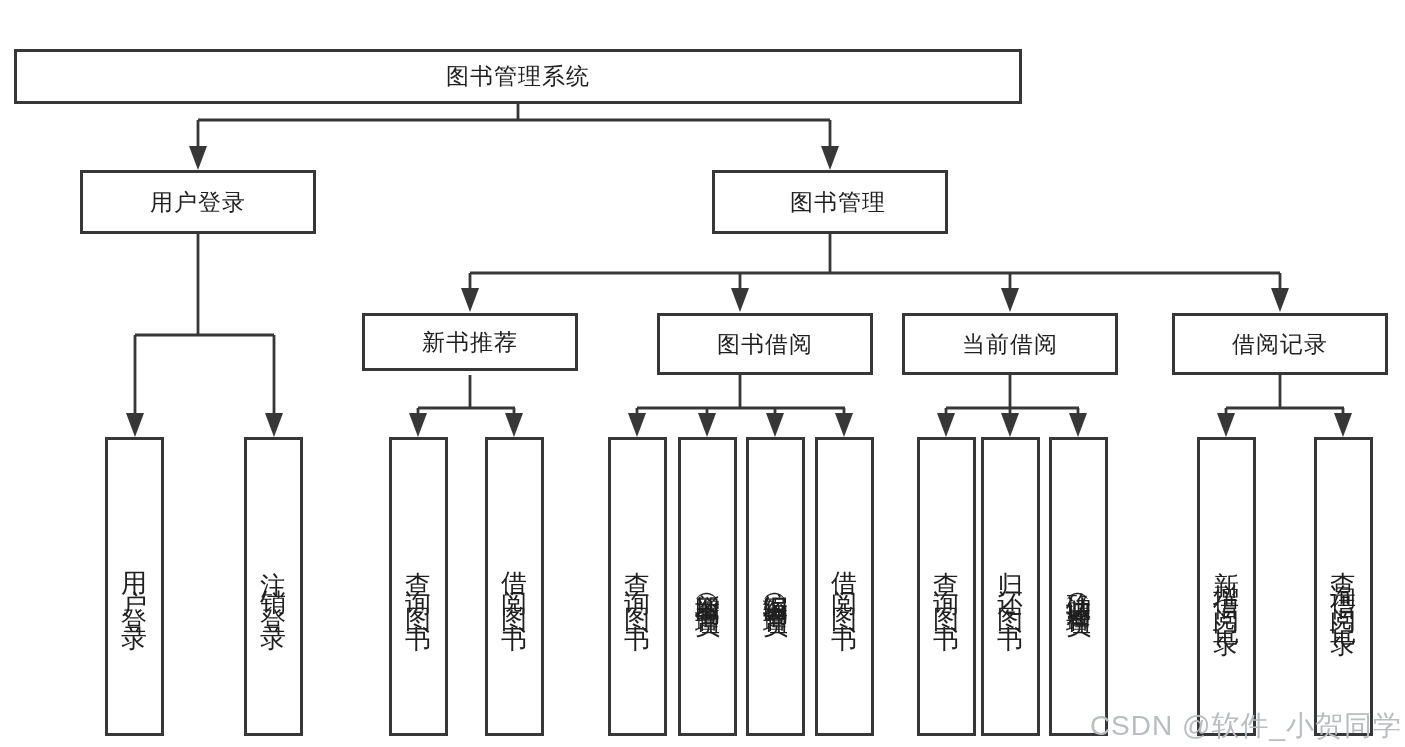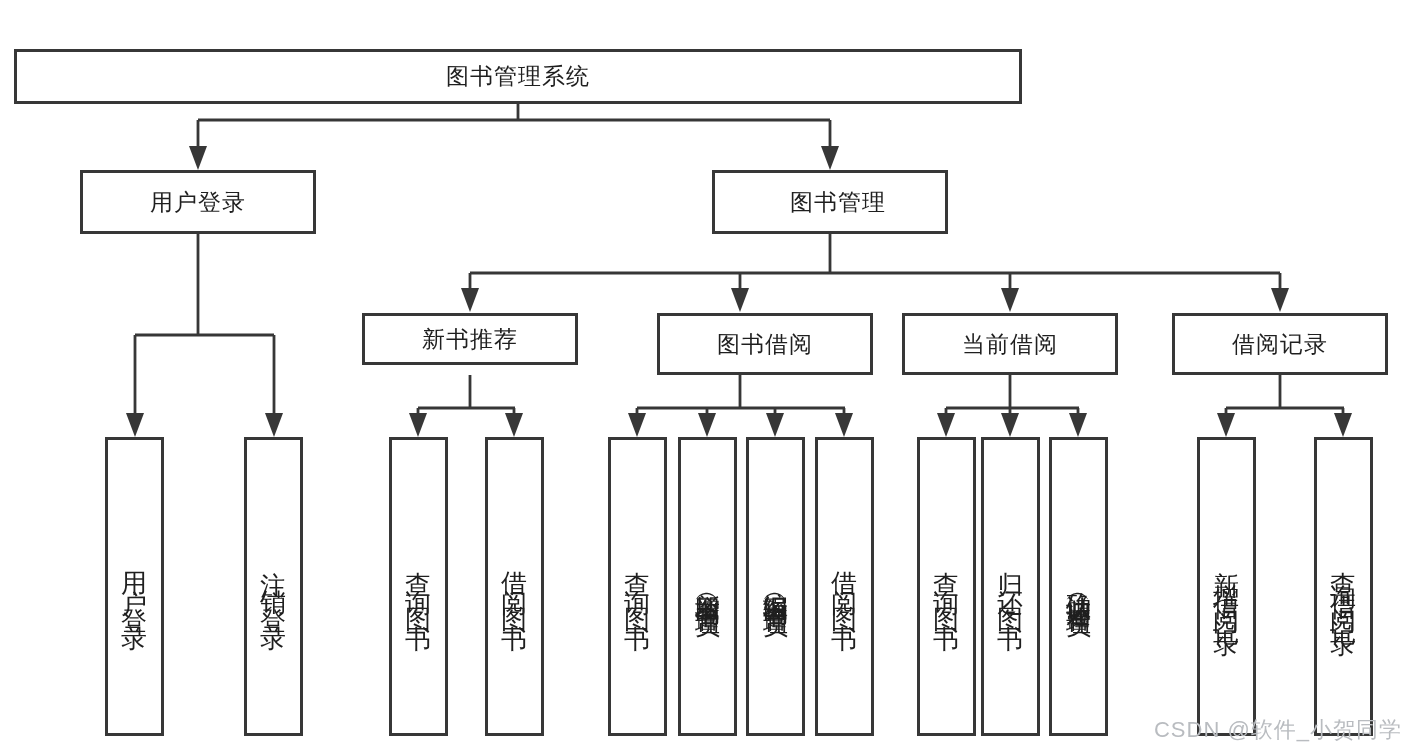--- a/index.html
+++ b/index.html
@@ -44,21 +44,21 @@
     font-size: 26px;
     line-height: 1;
     letter-spacing: 18px;
   }
   .vnode.len6 .vtext { letter-spacing: 12px; }
   .vnode.len9 .vtext { font-size: 25px; letter-spacing: 3px; }
   .watermark {
     position: absolute;
     right: 3px;
     bottom: 2px;
-    font-size: 22px;
+    font-size: 28px;
     letter-spacing: 1px;
     color: var(--watermark, #b9bcc0);
     z-index: 5;
     white-space: nowrap;
   }
 </style>
 </head>
 <body>
 
 <div class="stage">
@@ -122,21 +122,21 @@
     <span>图书管理系统</span>
   </div>
 
   <div class="hnode" style="left:80px; top:170px; width:236px; height:64px;">
     <span>用户登录</span>
   </div>
   <div class="hnode" style="left:712px; top:170px; width:236px; height:64px;padding-left:16px;">
     <span>图书管理</span>
   </div>
 
-  <div class="hnode" style="left:362px; top:313px; width:216px; height:52px;">
+  <div class="hnode" style="left:362px; top:313px; width:216px; height:58px;">
     <span>新书推荐</span>
   </div>
   <div class="hnode" style="left:632px; top:313px; width:216px; height:62px;margin-left:25px;">
     <span>图书借阅</span>
   </div>
   <div class="hnode" style="left:902px; top:313px; width:216px; height:62px;">
     <span>当前借阅</span>
   </div>
   <div class="hnode" style="left:1172px; top:313px; width:216px; height:62px;">
     <span>借阅记录</span>

